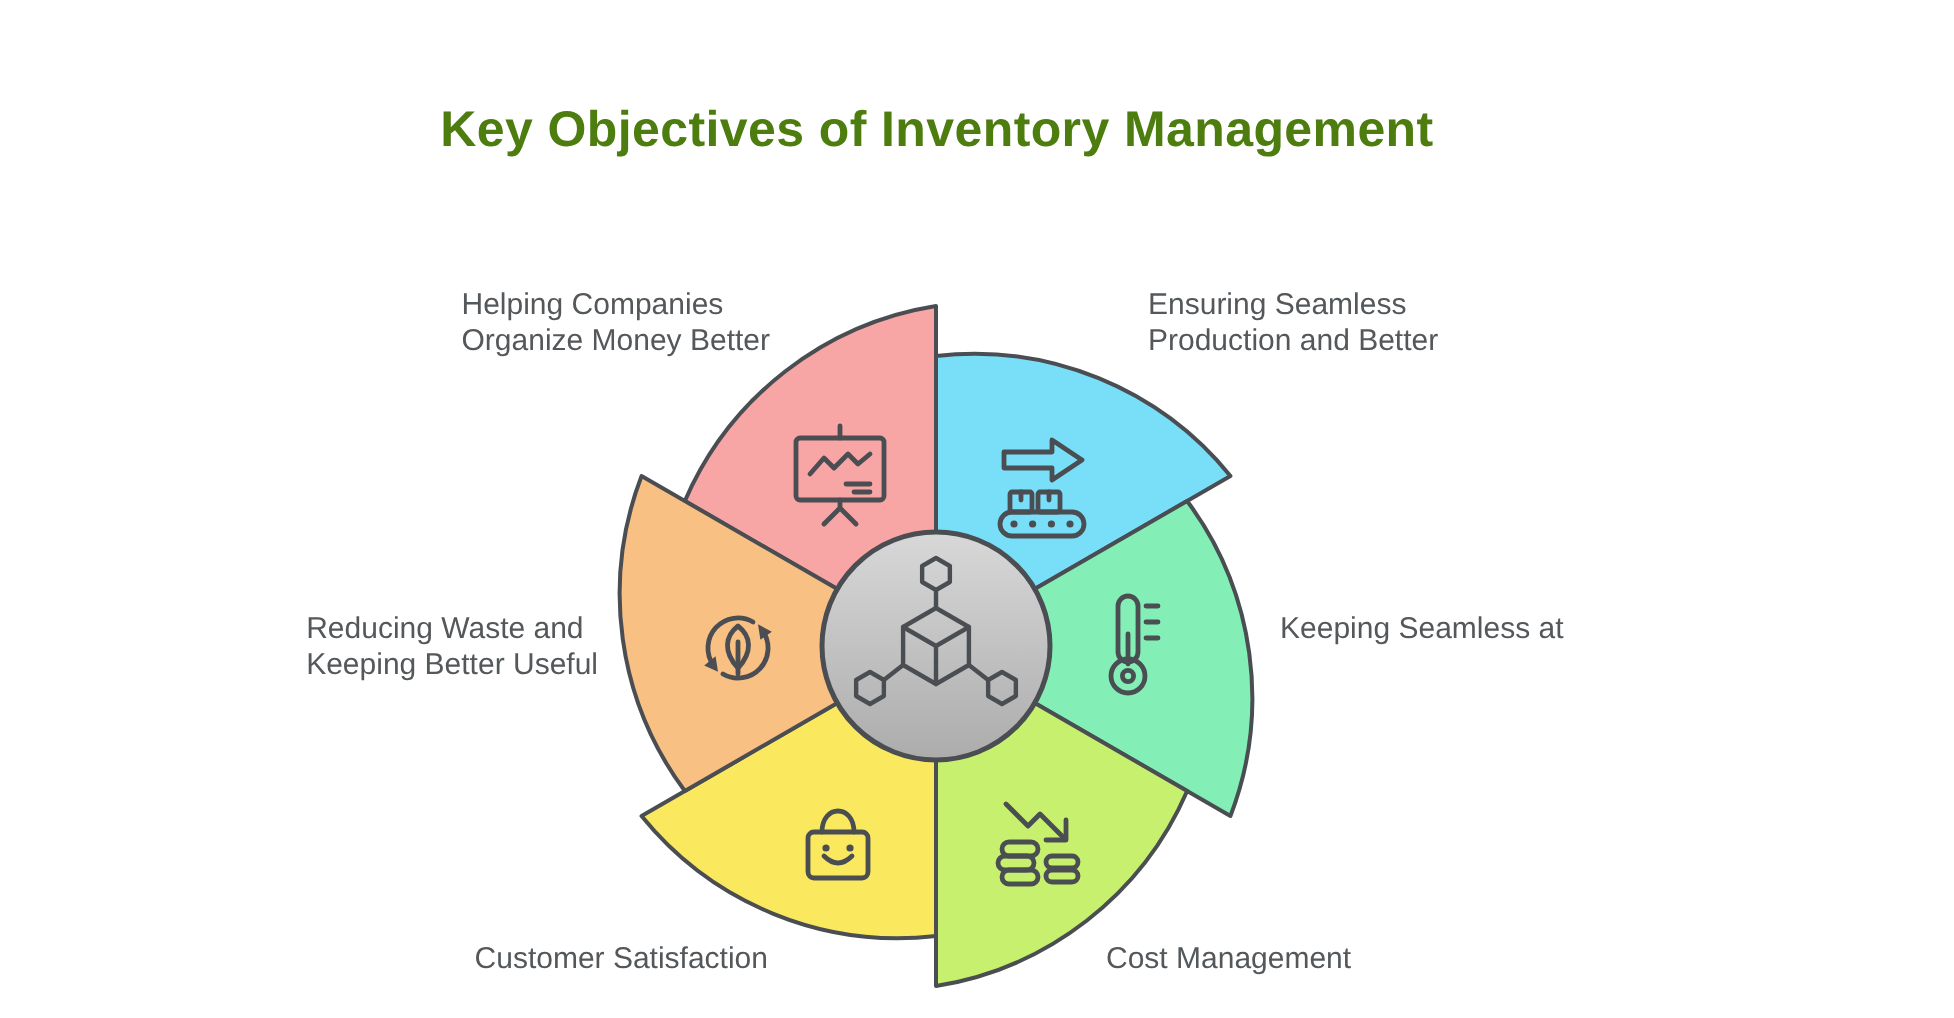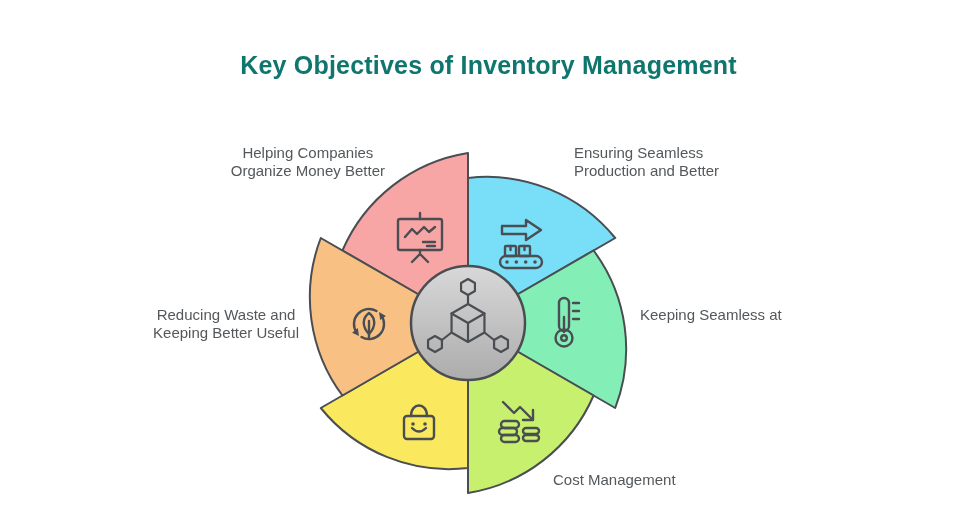--- a/index.html
+++ b/index.html
@@ -6,31 +6,30 @@
   .canvas{
     position:relative;
     width:977px;height:509px;
     background:#ffffff;
     font-family:"Liberation Sans", sans-serif;
     overflow:hidden;
   }
   .title{
     position:absolute;left:0;top:51px;width:937px;
     text-align:center;
-    font-size:25px;font-weight:bold;color:#0f766e;
+    font-size:25px;font-weight:bold;color:#4d7c0f;
     letter-spacing:0.2px;
-    margin-left:20px;
   }
   .lbl{
     position:absolute;
     font-size:15px;line-height:18px;
     color:#54585B;
     white-space:nowrap;
   }
-  .lbl.r{text-align:center;}
+  .lbl.r{text-align:left;}
   .lbl span{display:block;}
   #lbl-helping  {right:592px;top:144px;}
   #lbl-ensuring {left:574px;top:144px;}
   #lbl-reducing {right:678px;top:306px;}
   #lbl-keeping  {left:640px;top:306px;}
   #lbl-customer {right:593px;top:471px;}
   #lbl-cost     {left:553px;top:471px;}
   svg.diagram{position:absolute;left:0;top:0;}
   .petal{stroke:#4A4E52;stroke-width:2;stroke-linejoin:round;}
   .ccircle{stroke:#4A4E52;stroke-width:2.5;}
@@ -139,19 +138,22 @@
   </div>
 
   <div class="lbl" id="lbl-keeping">
     <span>Keeping Seamless at</span>
   </div>
 
   <div class="lbl" id="lbl-cost">
     <span>Cost Management</span>
   </div>
 
+  <div class="lbl r" id="lbl-customer">
+    <span>Customer Satisfaction</span>
+  </div>
 
   <div class="lbl r" id="lbl-reducing">
     <span>Reducing Waste and</span>
     <span>Keeping Better Useful</span>
   </div>
 
 </div>
 
 </body></html>

